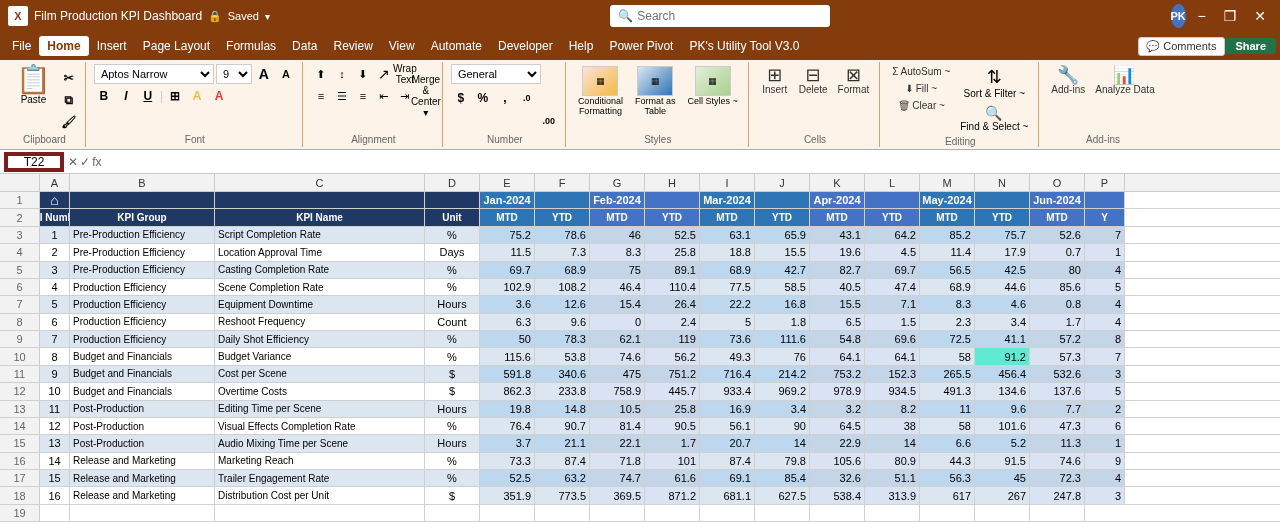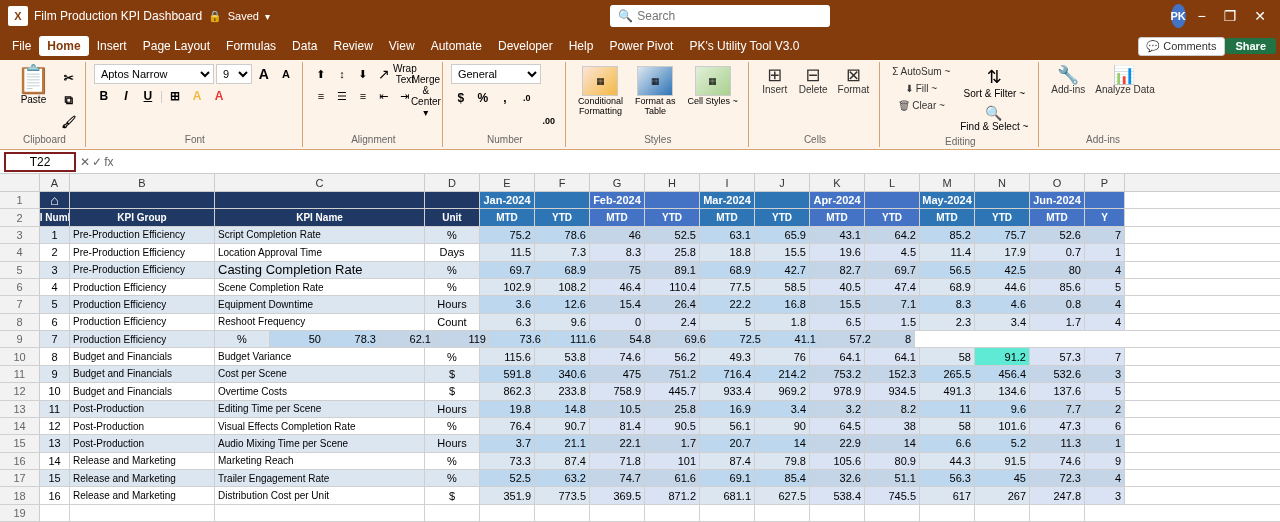--- a/index.html
+++ b/index.html
@@ -65,21 +65,21 @@
     .style-icon { width: 36px; height: 30px; border: 1px solid #ccc; display: flex; align-items: center; justify-content: center; font-size: 9px; background: linear-gradient(135deg, #dce6f1, #b8d0e8); }
 
     
     .cells-group { display: flex; flex-direction: row; align-items: flex-start; gap: 2px; }
     
     
     .editing-group { display: flex; flex-direction: row; align-items: flex-start; gap: 2px; }
 
     
     #formula-bar { display: flex; align-items: center; height: 24px; background: #fff; border-bottom: 1px solid #ccc; padding: 0 4px; gap: 4px; }
-    .name-box { width: 72px; height: 20px; border: 2px solid #7f1d1d; font-size: 12px; padding: 0 4px; text-align: center; }
+    .name-box { width: 60px; height: 20px; border: 4px solid #7f1d1d; font-size: 12px; padding: 0 4px; text-align: center; }
     .formula-dividers { display: flex; gap: 2px; align-items: center; color: #666; font-size: 12px; }
     .formula-input { flex: 1; height: 20px; border: 1px solid transparent; font-size: 12px; padding: 0 4px; }
 
     
     #spreadsheet { display: flex; flex-direction: column; height: calc(522px - 32px - 28px - 90px - 24px); overflow: hidden; }
     
     
     .col-header-row { display: flex; height: 18px; background: #f2f2f2; border-bottom: 1px solid #ccc; }
     .row-num-header { width: 40px; min-width: 40px; border-right: 1px solid #ccc; background: #f2f2f2; }
     .col-header { display: flex; align-items: center; justify-content: center; font-size: 11px; color: #333; border-right: 1px solid #ccc; cursor: pointer; }
@@ -444,21 +444,21 @@
         <div class="grid-cell col-l data-right" style="background:#dae3f3;justify-content:flex-end;">4.5</div>
         <div class="grid-cell col-m data-right" style="background:#dce6f1;justify-content:flex-end;">11.4</div>
         <div class="grid-cell col-n data-right" style="background:#dce6f1;justify-content:flex-end;">17.9</div>
         <div class="grid-cell col-o data-right" style="background:#dae3f3;justify-content:flex-end;">0.7</div>
     <div class="grid-cell col-p data-right" style="background:#dae3f3;justify-content:flex-end;">1</div>
   </div>
       <div class="grid-row">
     <div class="row-num">5</div>
     <div class="grid-cell col-a data-center" style="background:#dce6f1;justify-content:center;">3</div>
     <div class="grid-cell col-b" style="background:#dce6f1;font-size:10px;">Pre-Production Efficiency</div>
-    <div class="grid-cell col-c" style="background:#dce6f1;font-size:13px;">Casting Completion Rate</div>
+    <div class="grid-cell col-c" style="background:#dce6f1;font-size:10px;">Casting Completion Rate</div>
     <div class="grid-cell col-d data-center" style="background:#dce6f1;justify-content:center;">%</div>
     <div class="grid-cell col-e data-right" style="background:#bdd7ee;justify-content:flex-end;">69.7</div>
         <div class="grid-cell col-f data-right" style="background:#bdd7ee;justify-content:flex-end;">68.9</div>
         <div class="grid-cell col-g data-right" style="background:#c5d5e8;justify-content:flex-end;">75</div>
         <div class="grid-cell col-h data-right" style="background:#c5d5e8;justify-content:flex-end;">89.1</div>
         <div class="grid-cell col-i data-right" style="background:#bdd7ee;justify-content:flex-end;">68.9</div>
         <div class="grid-cell col-j data-right" style="background:#bdd7ee;justify-content:flex-end;">42.7</div>
         <div class="grid-cell col-k data-right" style="background:#c5d5e8;justify-content:flex-end;">82.7</div>
         <div class="grid-cell col-l data-right" style="background:#c5d5e8;justify-content:flex-end;">69.7</div>
         <div class="grid-cell col-m data-right" style="background:#bdd7ee;justify-content:flex-end;">56.5</div>
@@ -520,20 +520,21 @@
         <div class="grid-cell col-l data-right" style="background:#dae3f3;justify-content:flex-end;">1.5</div>
         <div class="grid-cell col-m data-right" style="background:#dce6f1;justify-content:flex-end;">2.3</div>
         <div class="grid-cell col-n data-right" style="background:#dce6f1;justify-content:flex-end;">3.4</div>
         <div class="grid-cell col-o data-right" style="background:#dae3f3;justify-content:flex-end;">1.7</div>
     <div class="grid-cell col-p data-right" style="background:#dae3f3;justify-content:flex-end;">4</div>
   </div>
       <div class="grid-row">
     <div class="row-num">9</div>
     <div class="grid-cell col-a data-center" style="background:#dce6f1;justify-content:center;">7</div>
     <div class="grid-cell col-b" style="background:#dce6f1;font-size:10px;">Production Efficiency</div>
+    <div class="grid-cell col-c" style="background:#dce6f1;font-size:10px;">Daily Shot Efficiency</div>
     <div class="grid-cell col-d data-center" style="background:#dce6f1;justify-content:center;">%</div>
     <div class="grid-cell col-e data-right" style="background:#bdd7ee;justify-content:flex-end;">50</div>
         <div class="grid-cell col-f data-right" style="background:#bdd7ee;justify-content:flex-end;">78.3</div>
         <div class="grid-cell col-g data-right" style="background:#c5d5e8;justify-content:flex-end;">62.1</div>
         <div class="grid-cell col-h data-right" style="background:#c5d5e8;justify-content:flex-end;">119</div>
         <div class="grid-cell col-i data-right" style="background:#bdd7ee;justify-content:flex-end;">73.6</div>
         <div class="grid-cell col-j data-right" style="background:#bdd7ee;justify-content:flex-end;">111.6</div>
         <div class="grid-cell col-k data-right" style="background:#c5d5e8;justify-content:flex-end;">54.8</div>
         <div class="grid-cell col-l data-right" style="background:#c5d5e8;justify-content:flex-end;">69.6</div>
         <div class="grid-cell col-m data-right" style="background:#bdd7ee;justify-content:flex-end;">72.5</div>
@@ -699,21 +700,21 @@
     <div class="grid-cell col-b" style="background:#ffffff;font-size:10px;">Release and Marketing</div>
     <div class="grid-cell col-c" style="background:#ffffff;font-size:10px;">Distribution Cost per Unit</div>
     <div class="grid-cell col-d data-center" style="background:#ffffff;justify-content:center;">$</div>
     <div class="grid-cell col-e data-right" style="background:#dce6f1;justify-content:flex-end;">351.9</div>
         <div class="grid-cell col-f data-right" style="background:#dce6f1;justify-content:flex-end;">773.5</div>
         <div class="grid-cell col-g data-right" style="background:#dae3f3;justify-content:flex-end;">369.5</div>
         <div class="grid-cell col-h data-right" style="background:#dae3f3;justify-content:flex-end;">871.2</div>
         <div class="grid-cell col-i data-right" style="background:#dce6f1;justify-content:flex-end;">681.1</div>
         <div class="grid-cell col-j data-right" style="background:#dce6f1;justify-content:flex-end;">627.5</div>
         <div class="grid-cell col-k data-right" style="background:#dae3f3;justify-content:flex-end;">538.4</div>
-        <div class="grid-cell col-l data-right" style="background:#dae3f3;justify-content:flex-end;">745.5</div>
+        <div class="grid-cell col-l data-right" style="background:#dae3f3;justify-content:flex-end;">313.9</div>
         <div class="grid-cell col-m data-right" style="background:#dce6f1;justify-content:flex-end;">617</div>
         <div class="grid-cell col-n data-right" style="background:#dce6f1;justify-content:flex-end;">267</div>
         <div class="grid-cell col-o data-right" style="background:#dae3f3;justify-content:flex-end;">247.8</div>
     <div class="grid-cell col-p data-right" style="background:#dae3f3;justify-content:flex-end;">3</div>
   </div>
       <div class="grid-row">
         <div class="row-num">19</div>
   <div class="grid-cell col-a"></div>
   <div class="grid-cell col-b"></div>
   <div class="grid-cell col-c"></div>

